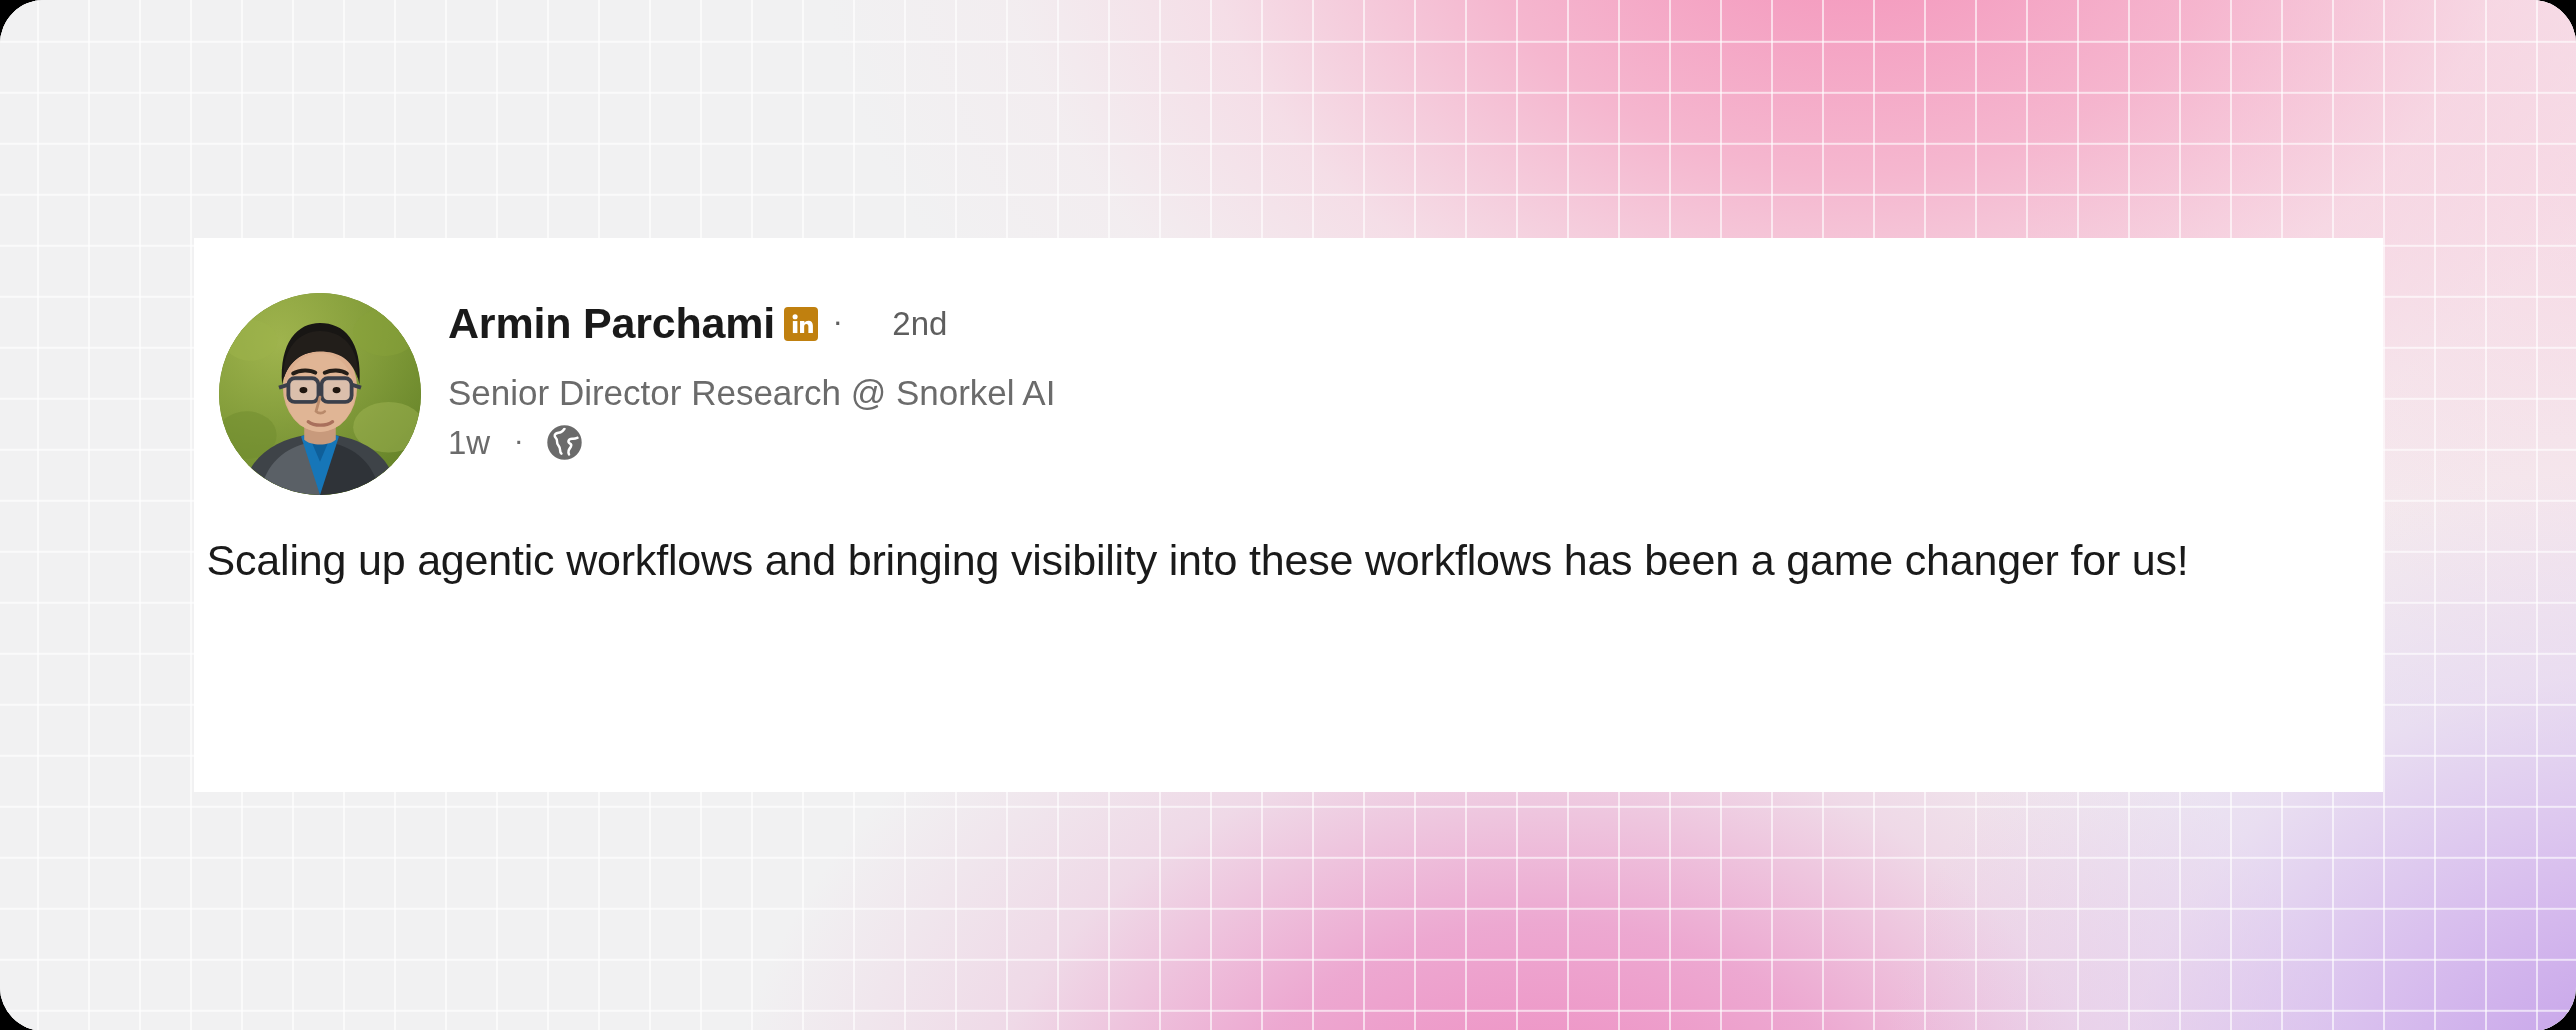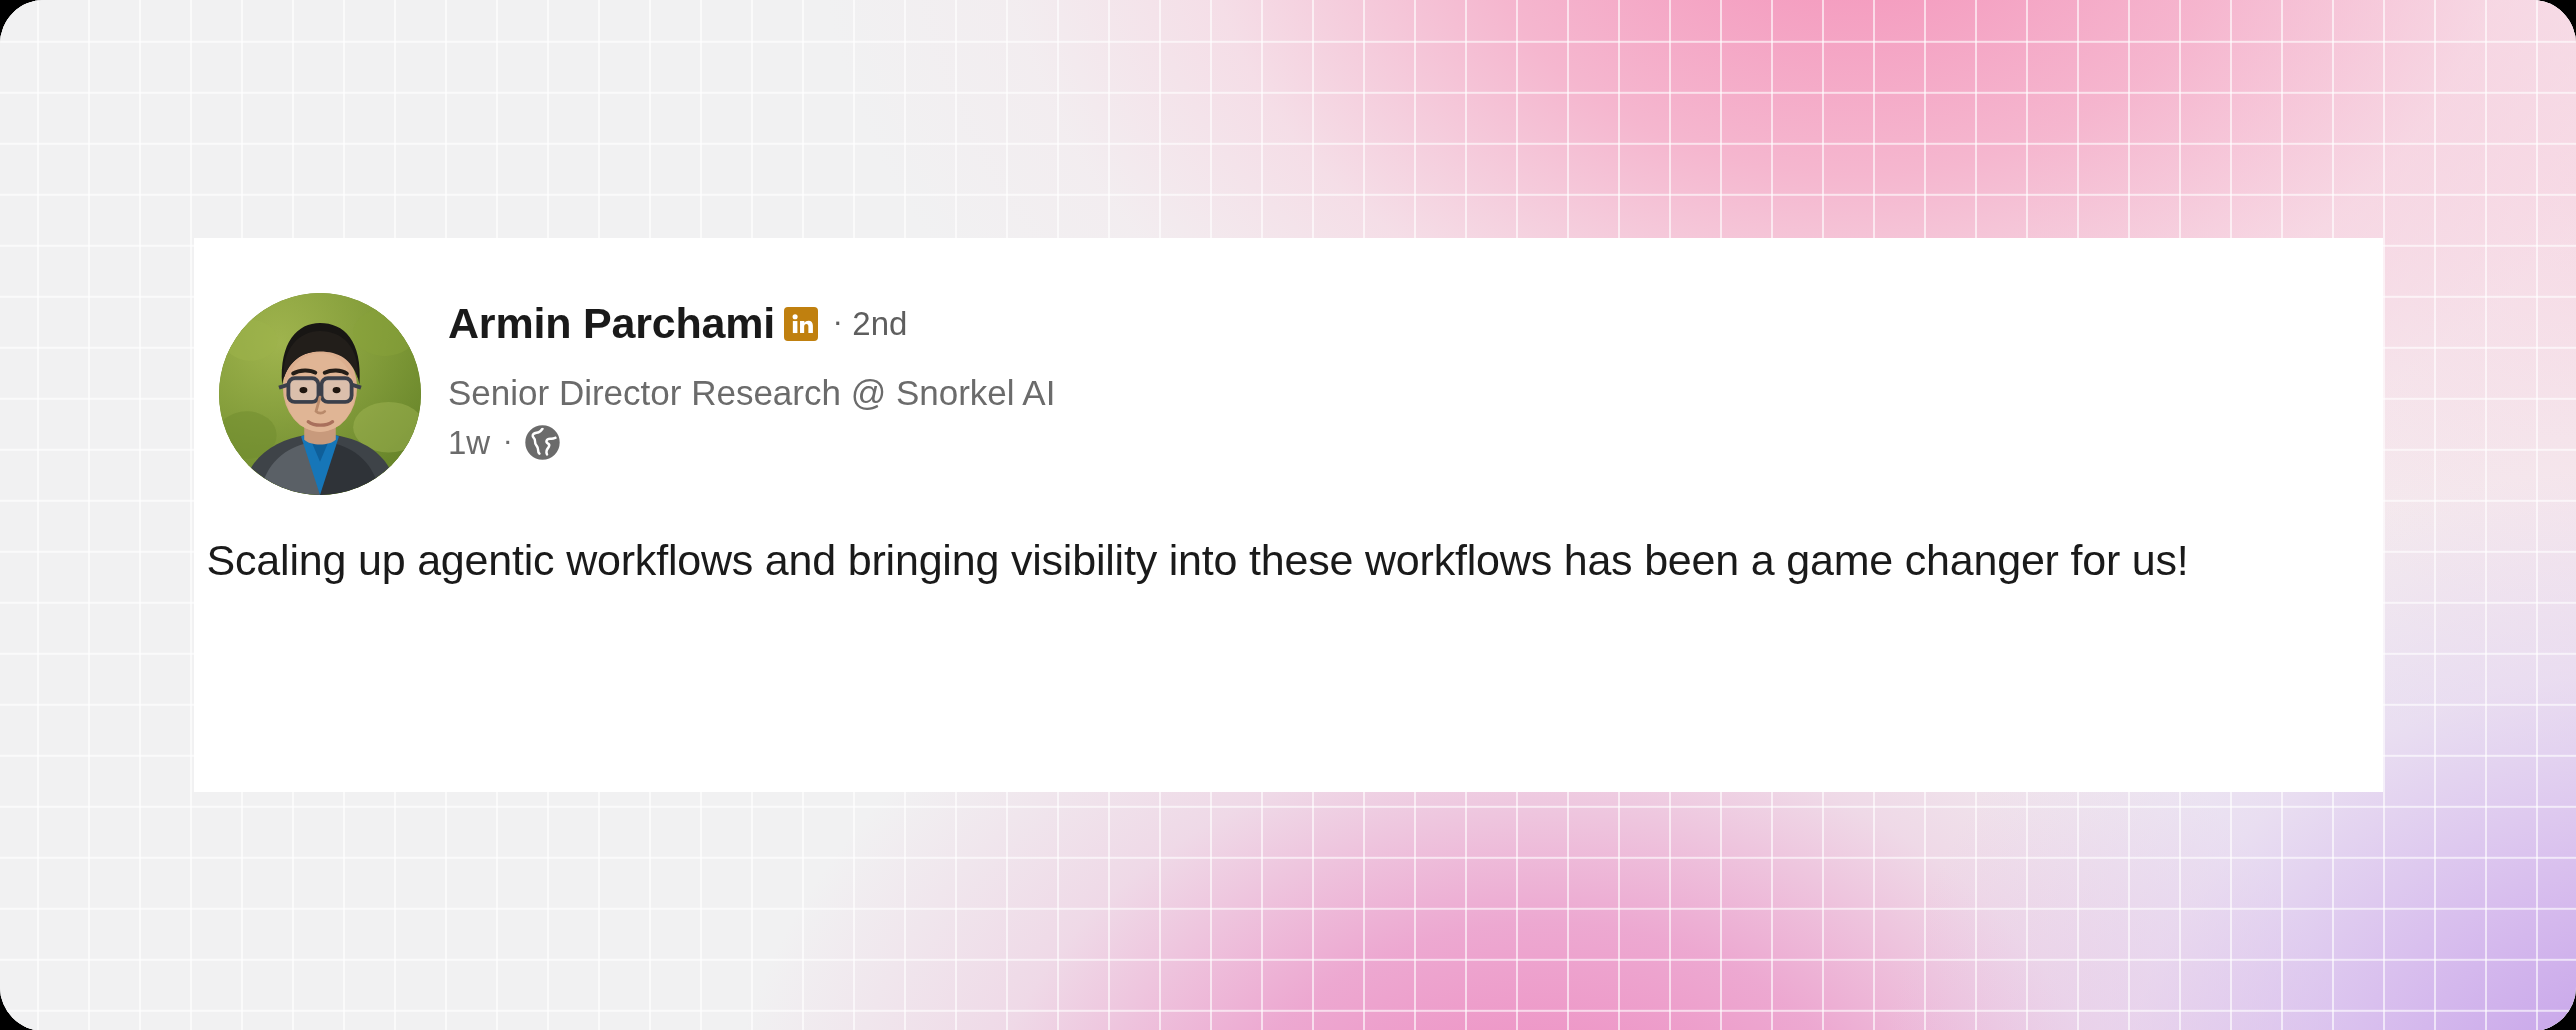--- a/index.html
+++ b/index.html
@@ -152,34 +152,36 @@
     line-height: 1;
     margin: 0 9.4px 0 14px;
     position: relative;
     top: -2.4px;
   }
   .degree {
     font-size: 33px;
     color: #5E5E5E;
     line-height: 1;
     white-space: nowrap;
+    margin-left: 40px;
   }
 
   .headline {
     margin-top: 25px;
     font-size: 35px;
     color: #6B6B6B;
     line-height: 1.12;
     white-space: nowrap;
   }
 
   .meta-row {
     display: flex;
     align-items: center;
     margin-top: 12.6px;
+    gap: 11px;
   }
   .meta-time {
     font-size: 33px;
     color: #6B6B6B;
     line-height: 1;
   }
   .meta-dot {
     color: #6B6B6B;
     font-size: 30px;
     line-height: 1;

